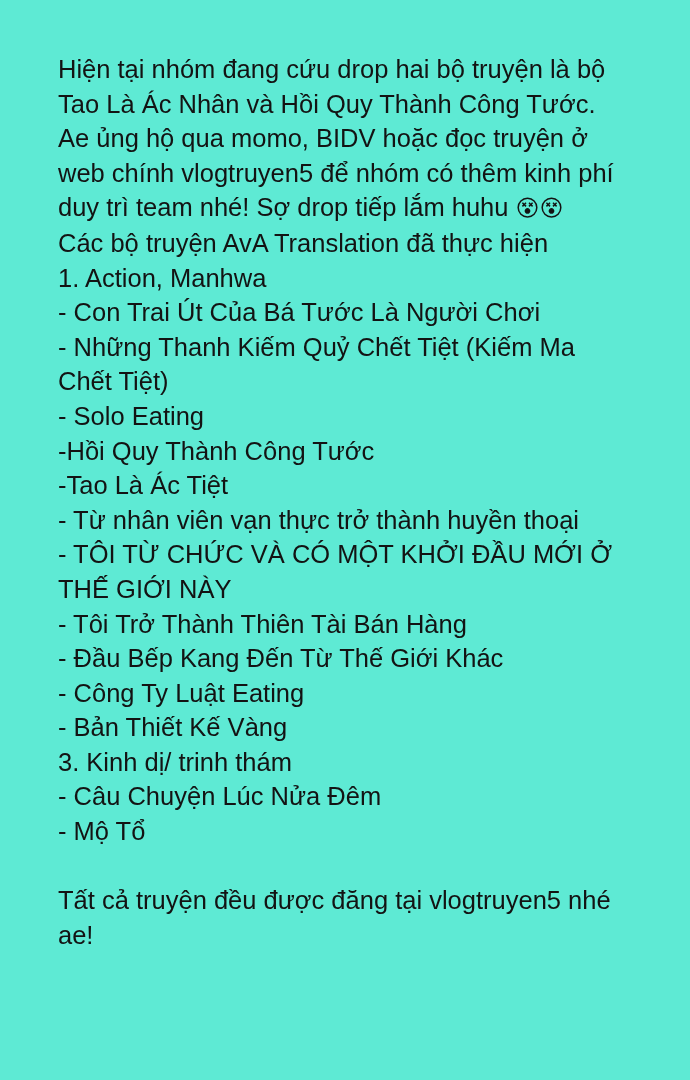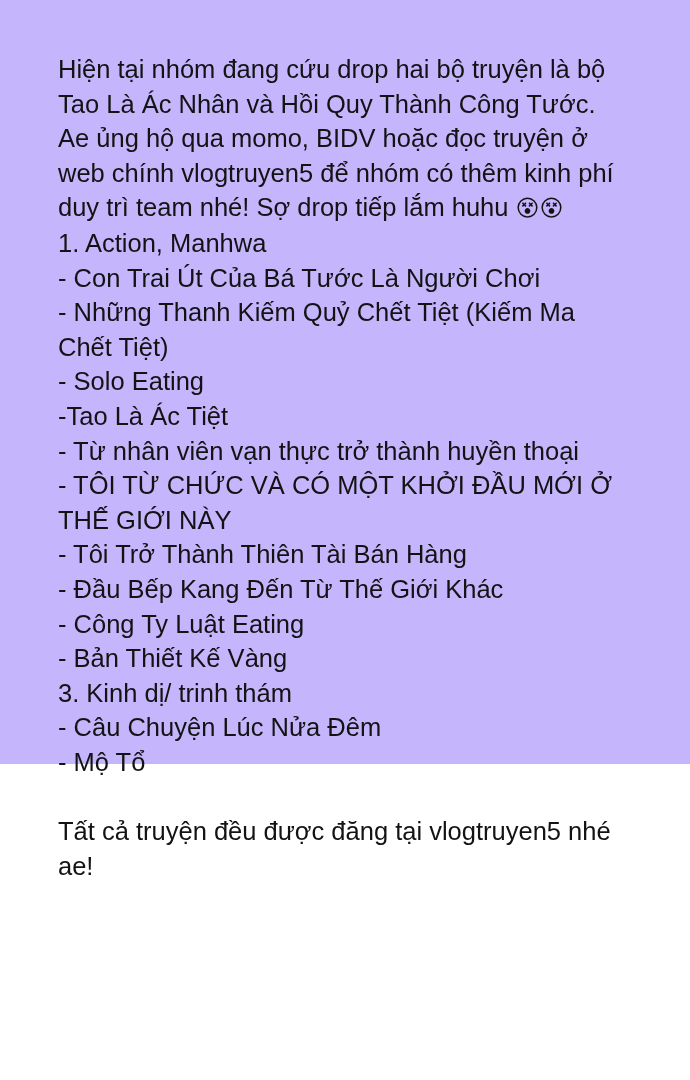--- a/index.html
+++ b/index.html
@@ -9,24 +9,24 @@
   }
   body {
     width: 690px;
     height: 1080px;
     font-family: "Liberation Sans", sans-serif;
     color: #111111;
     overflow: hidden;
   }
   .page {
     width: 690px;
-    height: 764px;
+    height: 1080px;
     box-sizing: border-box;
     padding: 52px 58px 2px 58px;
-    background: #c4b5fd;
+    background: #5eead4;
   }
   .block {
     font-size: 25.5px;
     line-height: 34.6px;
     letter-spacing: 0px;
     color: #131313;
   }
   .para {
     margin: 0;
     text-align: left;
@@ -46,25 +46,27 @@
   }
 </style>
 </head>
 <body>
 
 <div class="page">
   <div class="block">
 
     <p class="para"><span>Hiện tại nhóm đang cứu drop hai bộ truyện là bộ Tao Là Ác Nhân và Hồi Quy Thành Công Tước. Ae ủng hộ qua momo, BIDV hoặc đọc truyện ở web chính vlogtruyen5 để nhóm có thêm kinh phí duy trì team nhé! Sợ drop tiếp lắm huhu </span><span class="emoji">😵😵</span></p>
 
+    <p class="line">Các bộ truyện AvA Translation đã thực hiện</p>
 
     <p class="line">1. Action, Manhwa</p>
     <p class="line">- Con Trai Út Của Bá Tước Là Người Chơi</p>
     <p class="line">- Những Thanh Kiếm Quỷ Chết Tiệt (Kiếm Ma Chết Tiệt)</p>
     <p class="line">- Solo Eating</p>
+    <p class="line">-Hồi Quy Thành Công Tước</p>
     <p class="line">-Tao Là Ác Tiệt</p>
 
     <p class="line">- Từ nhân viên vạn thực trở thành huyền thoại</p>
     <p class="line">- TÔI TỪ CHỨC VÀ CÓ MỘT KHỞI ĐẦU MỚI Ở THẾ GIỚI NÀY</p>
     <p class="line">- Tôi Trở Thành Thiên Tài Bán Hàng</p>
     <p class="line">- Đầu Bếp Kang Đến Từ Thế Giới Khác</p>
     <p class="line">- Công Ty Luật Eating</p>
     <p class="line">- Bản Thiết Kế Vàng</p>
 
     <p class="line">3. Kinh dị/ trinh thám</p>

